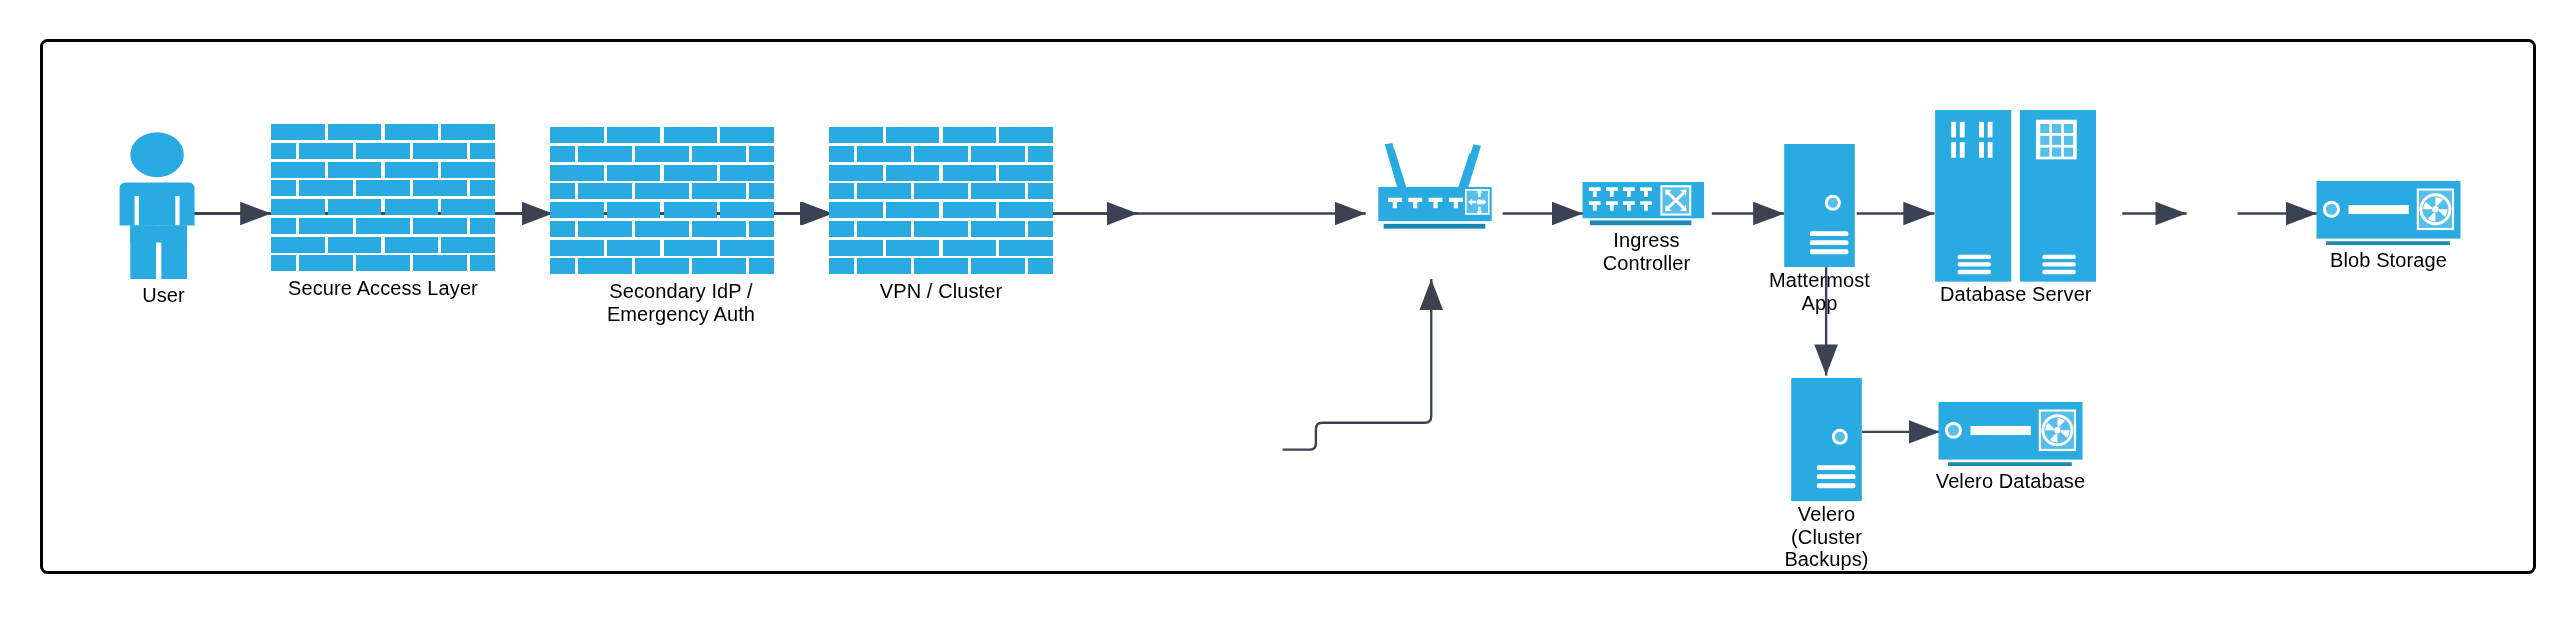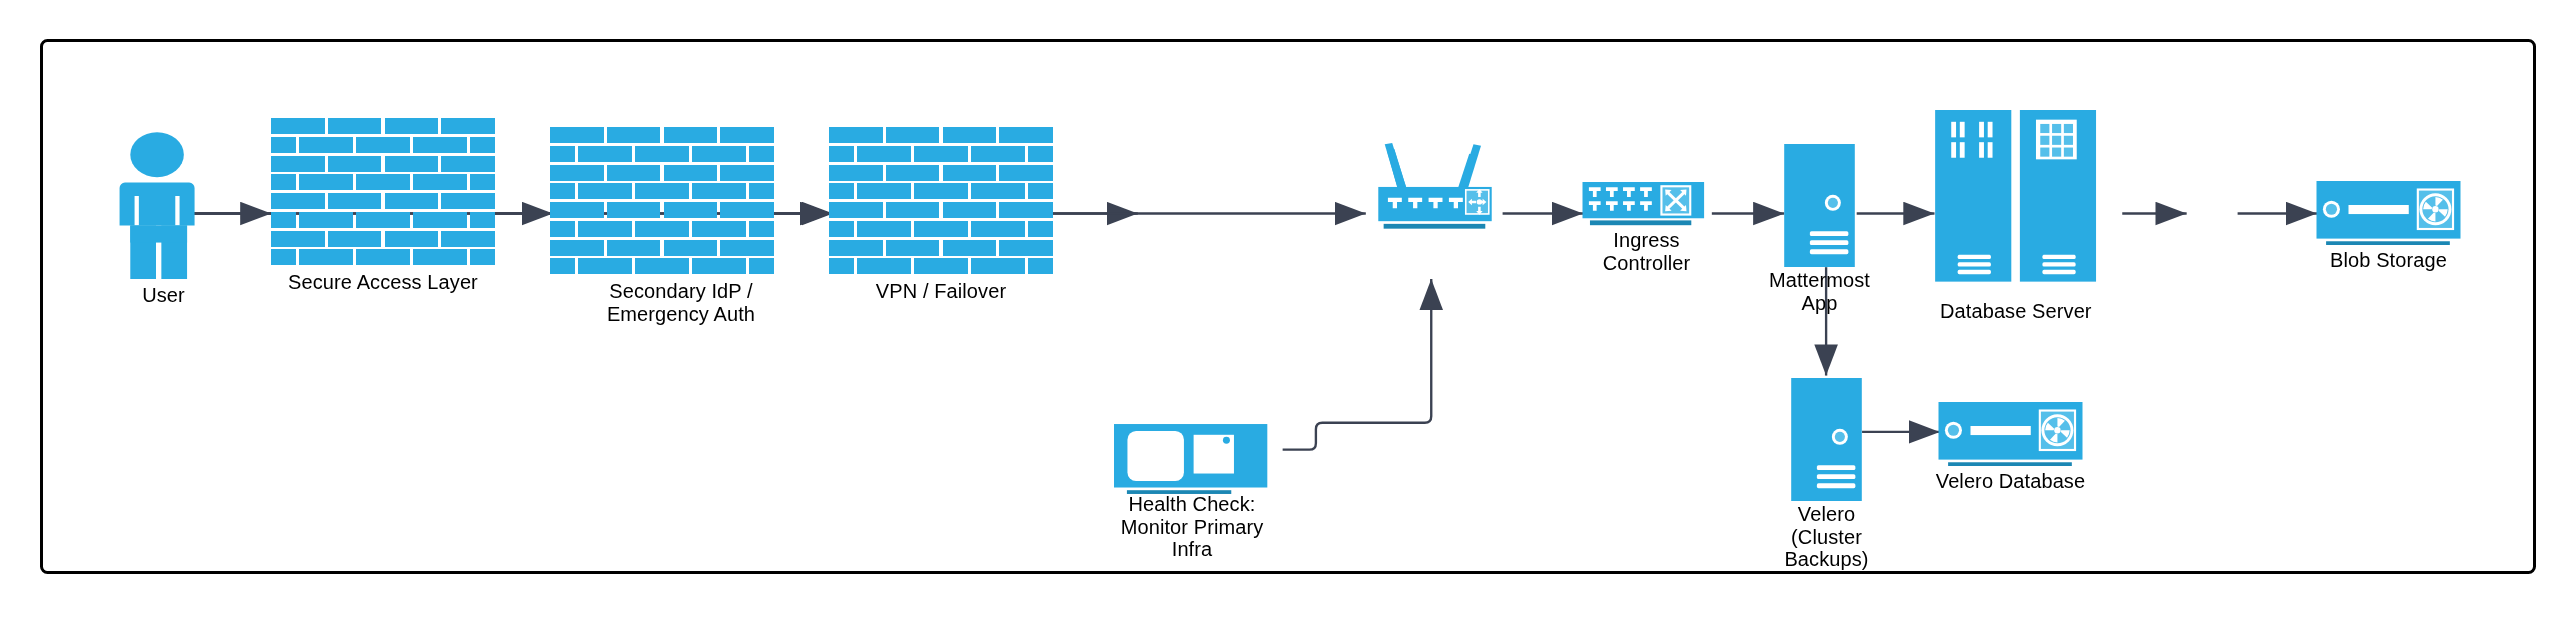--- a/index.html
+++ b/index.html
@@ -87,21 +87,21 @@
     <svg width="97" height="150" viewBox="0 0 180 280">
       <ellipse cx="78" cy="48" rx="50" ry="42" fill="#29ABE2"></ellipse>
       <path d="M18 100 h120 a10 10 0 0 1 10 10 v70 h-28 v-55 h-8 v55 h-68 v-55 h-8 v55 h-28 v-70 a10 10 0 0 1 10 -10 z" fill="#29ABE2"></path>
       <rect x="28" y="180" width="48" height="100" fill="#29ABE2"></rect>
       <rect x="86" y="180" width="48" height="100" fill="#29ABE2"></rect>
       <rect x="28" y="180" width="106" height="32" fill="#29ABE2"></rect>
     </svg>
     <div class="label" style="top:155px;width:161px;">User</div>
   </div>
 
-  <div class="node" style="left:271px;top:118px;width:224px;height:150px;">
+  <div class="node" style="left:271px;top:124px;width:224px;height:150px;">
     <div class="wall" style="left:0;top:0;width:224px;height:147px;">
         <div class="brickrow" style="top: 0px; height: 15.6px; width: 224px;">
           <div class="brick" style="width: 54px;"></div>
           <div class="brick" style="width: 54px;"></div>
           <div class="brick" style="width: 54px;"></div>
           <div class="brick" style="width: 54px;"></div>
         </div>
         <div class="brickrow" style="top: 19px; height: 15.6px; width: 224px;">
           <div class="brick" style="width: 25px;"></div>
           <div class="brick" style="width: 54px;"></div>
@@ -259,21 +259,21 @@
           <div class="brick" style="width: 54px;"></div>
         </div>
         <div class="brickrow" style="top: 131px; height: 15.6px; width: 224px;">
           <div class="brick" style="width: 25px;"></div>
           <div class="brick" style="width: 54px;"></div>
           <div class="brick" style="width: 54px;"></div>
           <div class="brick" style="width: 54px;"></div>
           <div class="brick" style="width: 25px;"></div>
         </div>
       </div>
-    <div class="label" style="top:153px;width:279px;">VPN / Failover</div>
+    <div class="label" style="top:153px;width:279px;">VPN / Cluster</div>
   </div>
 
   <div class="node" style="left:1363px;top:142px;width:144px;height:107px;">
     <svg width="144" height="107" viewBox="0 0 268 200">
 
       <path d="M36 0 l14 -2 l26 82 l-15 5 z" fill="#29ABE2" transform="translate(4,4)"></path>
       <path d="M44 16 l14 -3 l22 72 l-15 5 z" fill="#29ABE2"></path>
       <path d="M206 4 l14 3 l-24 78 l-15 -5 z" fill="#29ABE2"></path>
       <path d="M198 22 l14 3 l-20 66 l-15 -5 z" fill="#29ABE2"></path>
 
@@ -376,21 +376,21 @@
         <rect x="196" y="70" width="17" height="17"></rect>
           <rect x="218" y="70" width="17" height="17"></rect>
           <rect x="240" y="70" width="17" height="17"></rect>
       </g>
       <g fill="#ffffff">
         <rect x="200" y="270" width="62" height="8" rx="3"></rect>
         <rect x="200" y="284" width="62" height="8" rx="3"></rect>
         <rect x="200" y="298" width="62" height="8" rx="3"></rect>
       </g>
     </svg>
-    <div class="label" style="top:190px;width:252px;left:43%;">Database Server</div>
+    <div class="label" style="top:173px;width:252px;left:43%;">Database Server</div>
   </div>
 
 
   <div class="node" style="left:2316px;top:181px;width:145px;height:72px;">
     <svg width="145" height="64" viewBox="0 0 270 120">
       <rect x="0" y="0" width="270" height="108" fill="#29ABE2"></rect>
       <circle cx="28" cy="53" r="16" fill="#ffffff"></circle>
       <circle cx="28" cy="53" r="10.5" fill="#55BFEA"></circle>
       <rect x="60" y="45" width="113" height="17" fill="#ffffff"></rect>
       <rect x="188" y="14" width="70" height="78" fill="#ffffff"></rect>
@@ -400,32 +400,20 @@
       <path d="M223 30 a23 23 0 0 1 14 5 l-11 12 a8 8 0 0 0 -3 -1 z" fill="#ffffff"></path>
       <path d="M223 76 a23 23 0 0 1 -14 -5 l11 -12 a8 8 0 0 0 3 1 z" fill="#ffffff"></path>
       <path d="M246 53 a23 23 0 0 1 -5 14 l-12 -11 a8 8 0 0 0 1 -3 z" fill="#ffffff"></path>
       <path d="M200 53 a23 23 0 0 1 5 -14 l12 11 a8 8 0 0 0 -1 3 z" fill="#ffffff"></path>
       <circle cx="223" cy="53" r="6" fill="#ffffff"></circle>
       <rect x="18" y="113" width="232" height="9" fill="#1B87B4"></rect>
     </svg>
     <div class="label" style="top:68px;width:215px;">Blob Storage</div>
   </div>
 
-  <div class="node" style="left:1114px;top:424px;width:156px;height:70px;">
-    <svg width="156" height="70" viewBox="0 0 290 130">
-      <rect x="0" y="0" width="285" height="118" fill="#29ABE2"></rect>
-      <rect x="25" y="13" width="105" height="93" rx="16" fill="#ffffff"></rect>
-      <rect x="148" y="20" width="75" height="72" fill="#ffffff"></rect>
-      <circle cx="209" cy="30" r="6.5" fill="#29ABE2"></circle>
-      <rect x="24" y="123" width="194" height="7" fill="#1B87B4"></rect>
-    </svg>
-    <div class="label" style="top:69px;width:247px;">Health Check:
-Monitor Primary
-Infra</div>
-  </div>
 
   <div class="node" style="left:1791px;top:378px;width:71px;height:123px;">
     <svg width="71" height="123" viewBox="0 0 132 230">
       <rect x="0" y="0" width="132" height="230" fill="#29ABE2"></rect>
       <circle cx="91" cy="110" r="15" fill="#ffffff"></circle>
       <circle cx="91" cy="110" r="9.5" fill="#55BFEA"></circle>
       <g fill="#ffffff">
         <rect x="48" y="163" width="72" height="9" rx="3"></rect>
         <rect x="48" y="180" width="72" height="9" rx="3"></rect>
         <rect x="48" y="197" width="72" height="9" rx="3"></rect>

